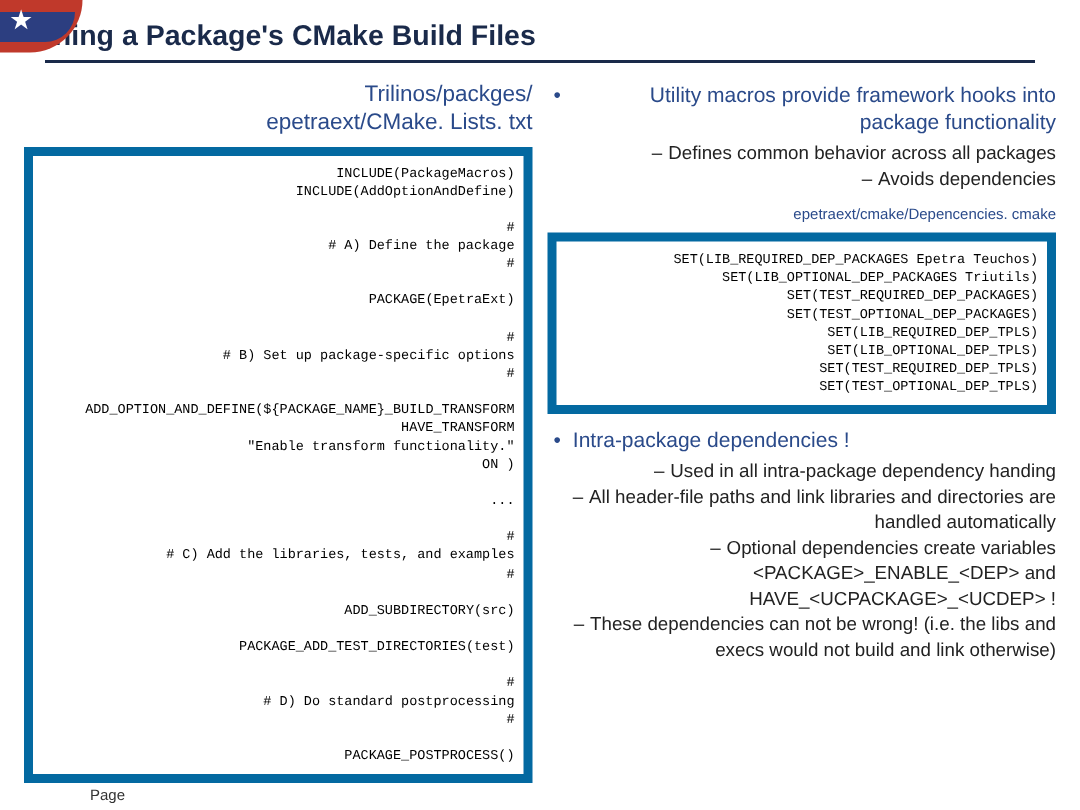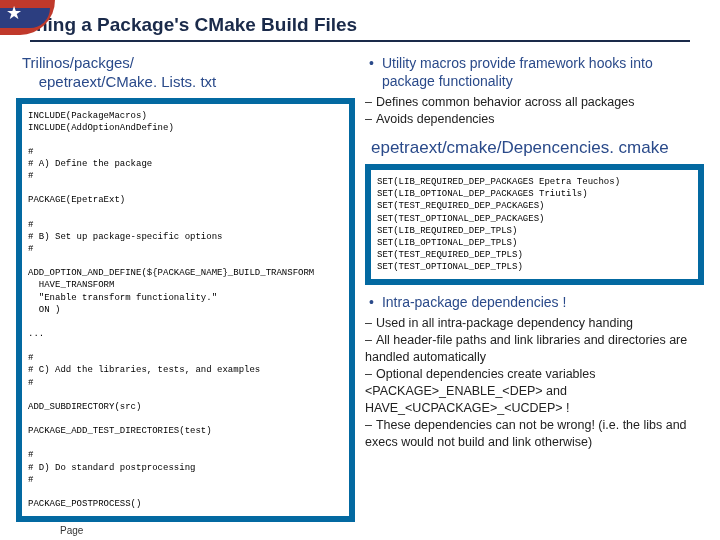--- a/index.html
+++ b/index.html
@@ -4,28 +4,28 @@
 <style>
   * { margin: 0; padding: 0; box-sizing: border-box; }
   body { width: 720px; height: 540px; font-family: Arial, sans-serif; background: #fff; position: relative; overflow: hidden; }
   .corner { position: absolute; top: 0; left: 0; width: 60px; height: 40px; }
   .star { position: absolute; top: 2px; left: 6px; color: #fff; font-size: 18px; z-index: 2; }
   .swoosh1 { position: absolute; top: 0; left: 0; width: 55px; height: 35px; background: #c0392b; border-radius: 0 0 60px 0; }
   .swoosh2 { position: absolute; top: 8px; left: 0; width: 50px; height: 20px; background: #2c3e80; border-radius: 0 0 50px 0; }
   .title { font-size: 19px; font-weight: bold; color: #1a2a4a; padding: 14px 0 4px 0; }
   .rule { border-top: 2px solid #1a2a4a; margin: 0 30px 8px 30px; }
   .cols { display: flex; padding: 0 16px; gap: 10px; }
-  .left, .right { width: 50%; }
+  .left, .right { width: 50%; text-align: right; }
   .path { font-size: 15px; color: #2a4a8a; margin: 4px 0 6px 6px; line-height: 1.25; }
   .codebox { border: 6px solid #0369a1; padding: 6px 6px; font-family: "Courier New", monospace; font-size: 9px; line-height: 1.35; white-space: pre; color: #000; margin-bottom: 8px; }
   .bullet-top { font-size: 14px; color: #2a4a8a; margin: 4px 0 4px 4px; line-height: 1.3; display: flex; }
   .bullet-top .dot { color: #2a4a8a; margin-right: 8px; }
   .sub { font-size: 12.5px; color: #222; line-height: 1.35; }
   .sub .dash { margin-right: 4px; }
-  .midhead { font-size: 17px; color: #2a4a8a; margin: 10px 0 6px 6px; }
+  .midhead { font-size: 10px; color: #2a4a8a; margin: 10px 0 6px 6px; }
   .footer { position: absolute; bottom: 4px; left: 60px; font-size: 10px; color: #333; }
 </style>
 </head>
 <body>
 
 <div class="corner">
   <div class="swoosh1"></div>
   <div class="swoosh2"></div>
   <div class="star">★</div>
 </div>

